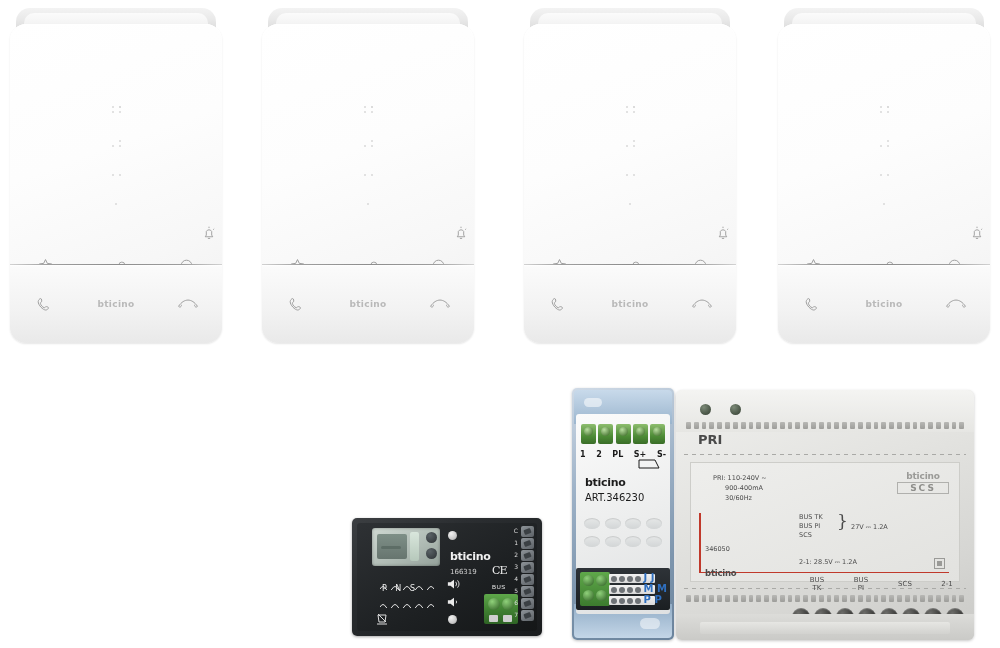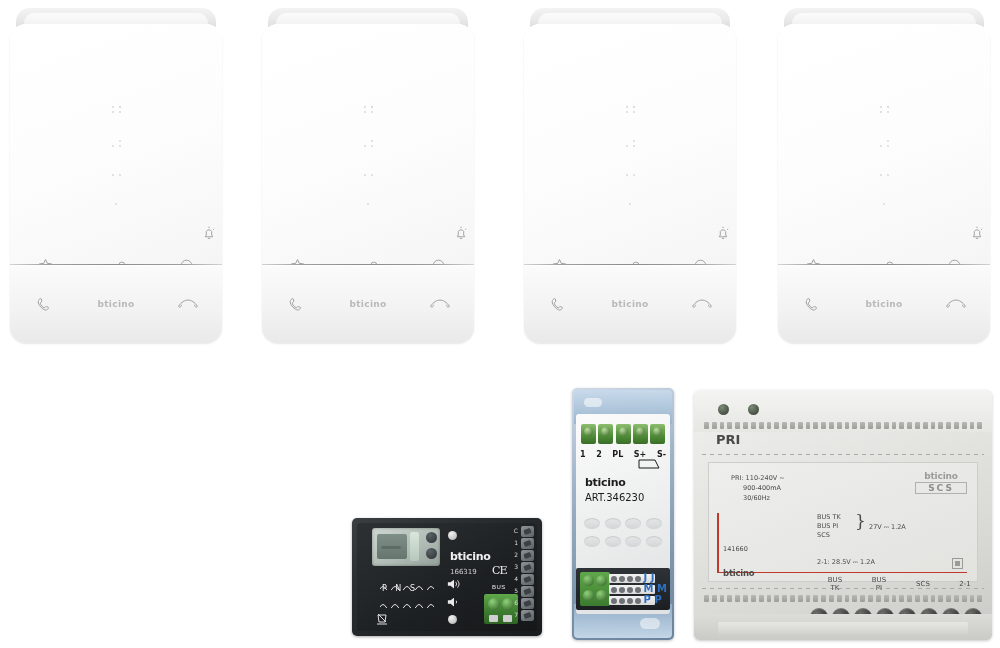--- a/index.html
+++ b/index.html
@@ -136,21 +136,21 @@
   .blm-jmp{position:absolute;right:3px;top:4px;width:58px;height:34px;}
   .blm-jrow{position:absolute;left:0;width:44px;height:9px;
           background:linear-gradient(180deg,#f2f2f2,#d9d9d9);border-radius:1px;
           display:flex;align-items:center;gap:2px;padding-left:2px;}
   .blm-jrow u{width:6px;height:6px;border-radius:50%;background:#6e7276;display:block;}
   .blm-jtxt{position:absolute;right:0;top:0;font-size:10px;line-height:11px;
           color:#2f6fbf;font-weight:700;font-family:"DejaVu Sans",sans-serif;}
   .blm-diag{position:absolute;right:10px;top:42px;width:22px;height:12px;}
 
   
-  .psu{position:absolute;left:694px;top:390px;width:298px;height:250px;}
+  .psu{position:absolute;left:676px;top:390px;width:298px;height:250px;}
   .psu-body{position:absolute;inset:0;border-radius:6px;
           background:linear-gradient(160deg,#f0f0ee,#e3e3e0 40%,#d6d6d3 75%,#c9c9c6);
           box-shadow:0 1px 3px rgba(0,0,0,.22);}
   .psu-top{position:absolute;left:0;right:0;top:0;height:42px;border-radius:6px 6px 0 0;
           background:linear-gradient(180deg,#f4f4f2,#e6e6e3);}
   .psu-vent{position:absolute;left:10px;right:10px;height:7px;display:flex;gap:3px;}
   .psu-vent i{flex:1;background:linear-gradient(180deg,#b8b8b5,#9d9d9a);border-radius:1px;}
   .psu-screw{position:absolute;width:11px;height:11px;border-radius:50%;
           background:radial-gradient(circle at 35% 30%,#7c8a78,#4e5a4b 60%,#394237);}
   .psu-pri{position:absolute;left:22px;top:42px;font-size:13px;font-weight:700;color:#4a4a4a;
@@ -781,21 +781,21 @@
 
       <div class="psu-spec" style="left:108px;top:50px;line-height:9px;">
         <div>BUS TK</div>
         <div>BUS PI</div>
         <div>SCS</div>
       </div>
       <div class="psu-brace" style="left:146px;top:48px;">}</div>
       <div class="psu-spec" style="left:160px;top:59px;">27V ⎓ 1.2A</div>
       <div class="psu-spec" style="left:108px;top:82px;margin-top:12px;">2-1: 28.5V ⎓ 1.2A</div>
 
-      <div class="psu-art">141660</div>
+      <div class="psu-art">346050</div>
       <div class="psu-redline"></div>
       <div class="psu-redh" style="width:250px;"></div>
       <div class="psu-bbrand">bticino</div>
       <div class="psu-sq"></div>
     </div>
 
     <div class="psu-dash" style="top:198px;"></div>
 
     <div class="psu-botlbl" style="right:144px;bottom:48px;width:26px;">
       <div>BUS</div>

